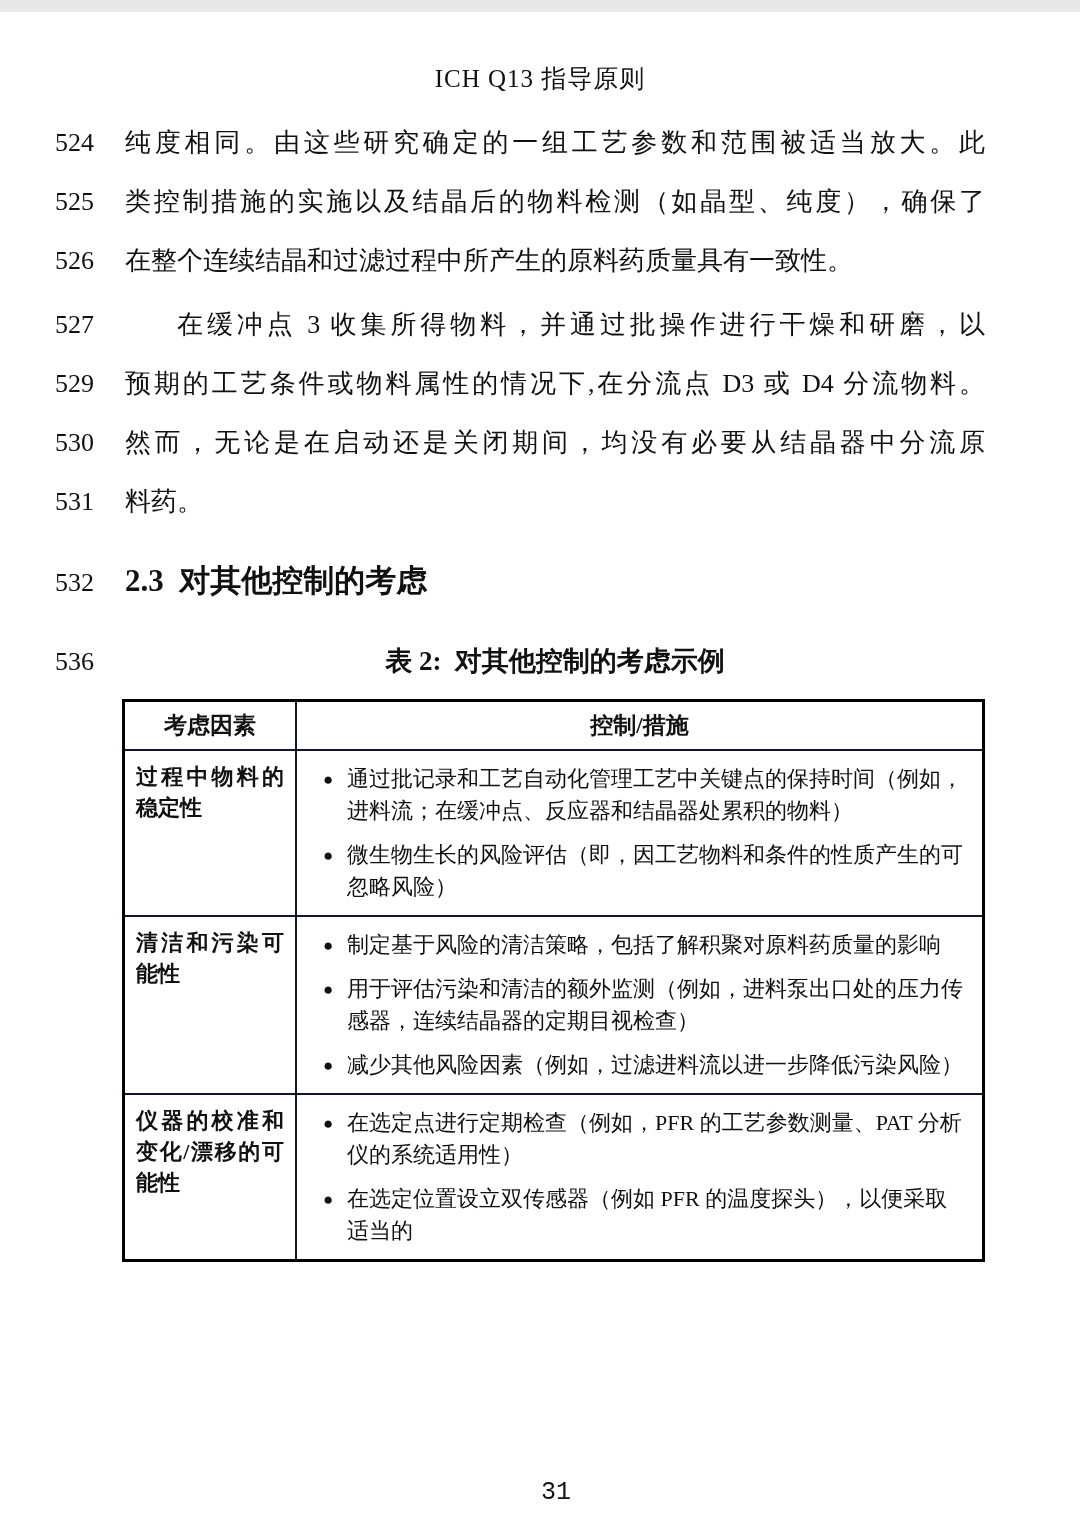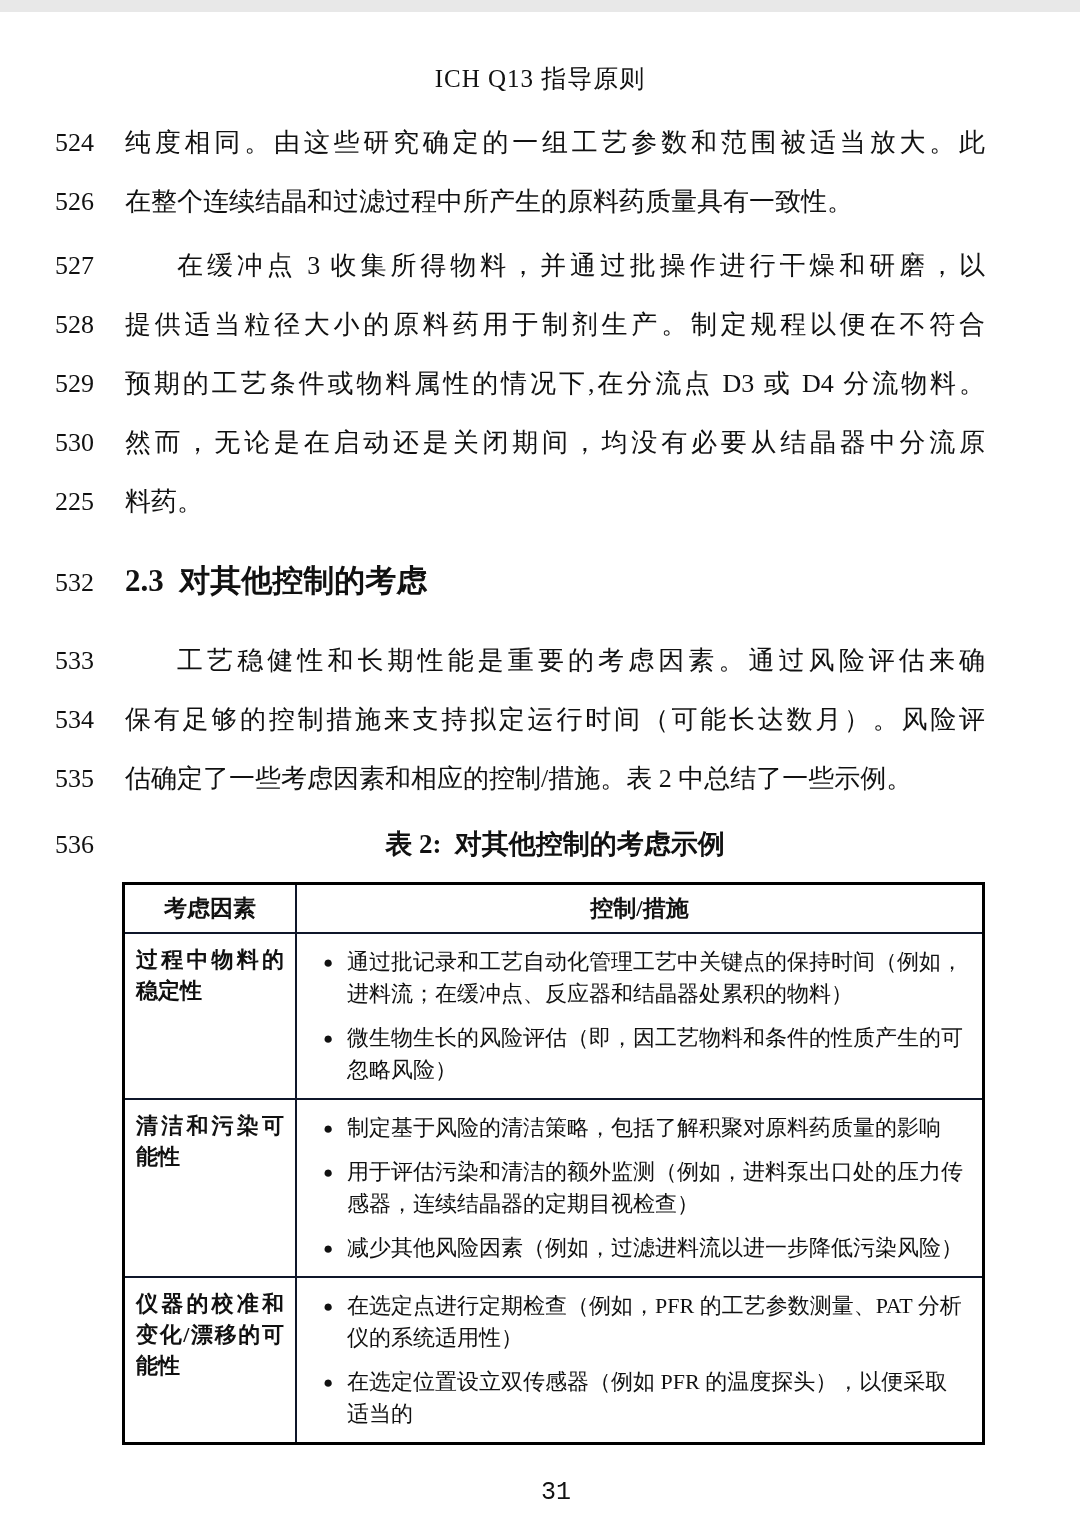--- a/index.html
+++ b/index.html
@@ -116,67 +116,53 @@
   <div class="header">ICH Q13 指导原则</div>
 
   <div class="content">
 
     <div class="para para-1">
       <div class="line">
         <span class="line-num">524</span>
         <span class="line-text justify">纯度相同。由这些研究确定的一组工艺参数和范围被适当放大。此</span>
       </div>
       <div class="line">
+        <span class="line-num">525</span>
+        <span class="line-text justify">类控制措施的实施以及结晶后的物料检测（如晶型、纯度），确保了</span>
+      </div>
+      <div class="line">
         <span class="line-num">526</span>
         <span class="line-text">在整个连续结晶和过滤过程中所产生的原料药质量具有一致性。</span>
       </div>
     </div>
 
     <div class="para para-2">
       <div class="line">
         <span class="line-num">527</span>
         <span class="line-text justify indent">在缓冲点 3 收集所得物料，并通过批操作进行干燥和研磨，以</span>
       </div>
       <div class="line">
-        <span class="line-num">528</span>
-        <span class="line-text justify">提供适当粒径大小的原料药用于制剂生产。制定规程以便在不符合</span>
-      </div>
-      <div class="line">
         <span class="line-num">529</span>
         <span class="line-text justify">预期的工艺条件或物料属性的情况下,在分流点 D3 或 D4 分流物料。</span>
       </div>
       <div class="line">
         <span class="line-num">530</span>
         <span class="line-text justify">然而，无论是在启动还是关闭期间，均没有必要从结晶器中分流原</span>
       </div>
       <div class="line">
-        <span class="line-num">225</span>
+        <span class="line-num">531</span>
         <span class="line-text">料药。</span>
       </div>
     </div>
 
     <div class="line heading-line">
       <span class="line-num">532</span>
       <span class="heading-text">2.3  对其他控制的考虑</span>
     </div>
 
-    <div class="para para-3">
-      <div class="line">
-        <span class="line-num">533</span>
-        <span class="line-text justify indent">工艺稳健性和长期性能是重要的考虑因素。通过风险评估来确</span>
-      </div>
-      <div class="line">
-        <span class="line-num">534</span>
-        <span class="line-text justify">保有足够的控制措施来支持拟定运行时间（可能长达数月）。风险评</span>
-      </div>
-      <div class="line">
-        <span class="line-num">535</span>
-        <span class="line-text">估确定了一些考虑因素和相应的控制/措施。表 2 中总结了一些示例。</span>
-      </div>
-    </div>
 
     <div class="line caption-line">
       <span class="line-num">536</span>
       <span class="caption-text">表 2:  对其他控制的考虑示例</span>
     </div>
 
     <div class="table-wrap">
       <table class="controls-table">
         <thead>
           <tr>

